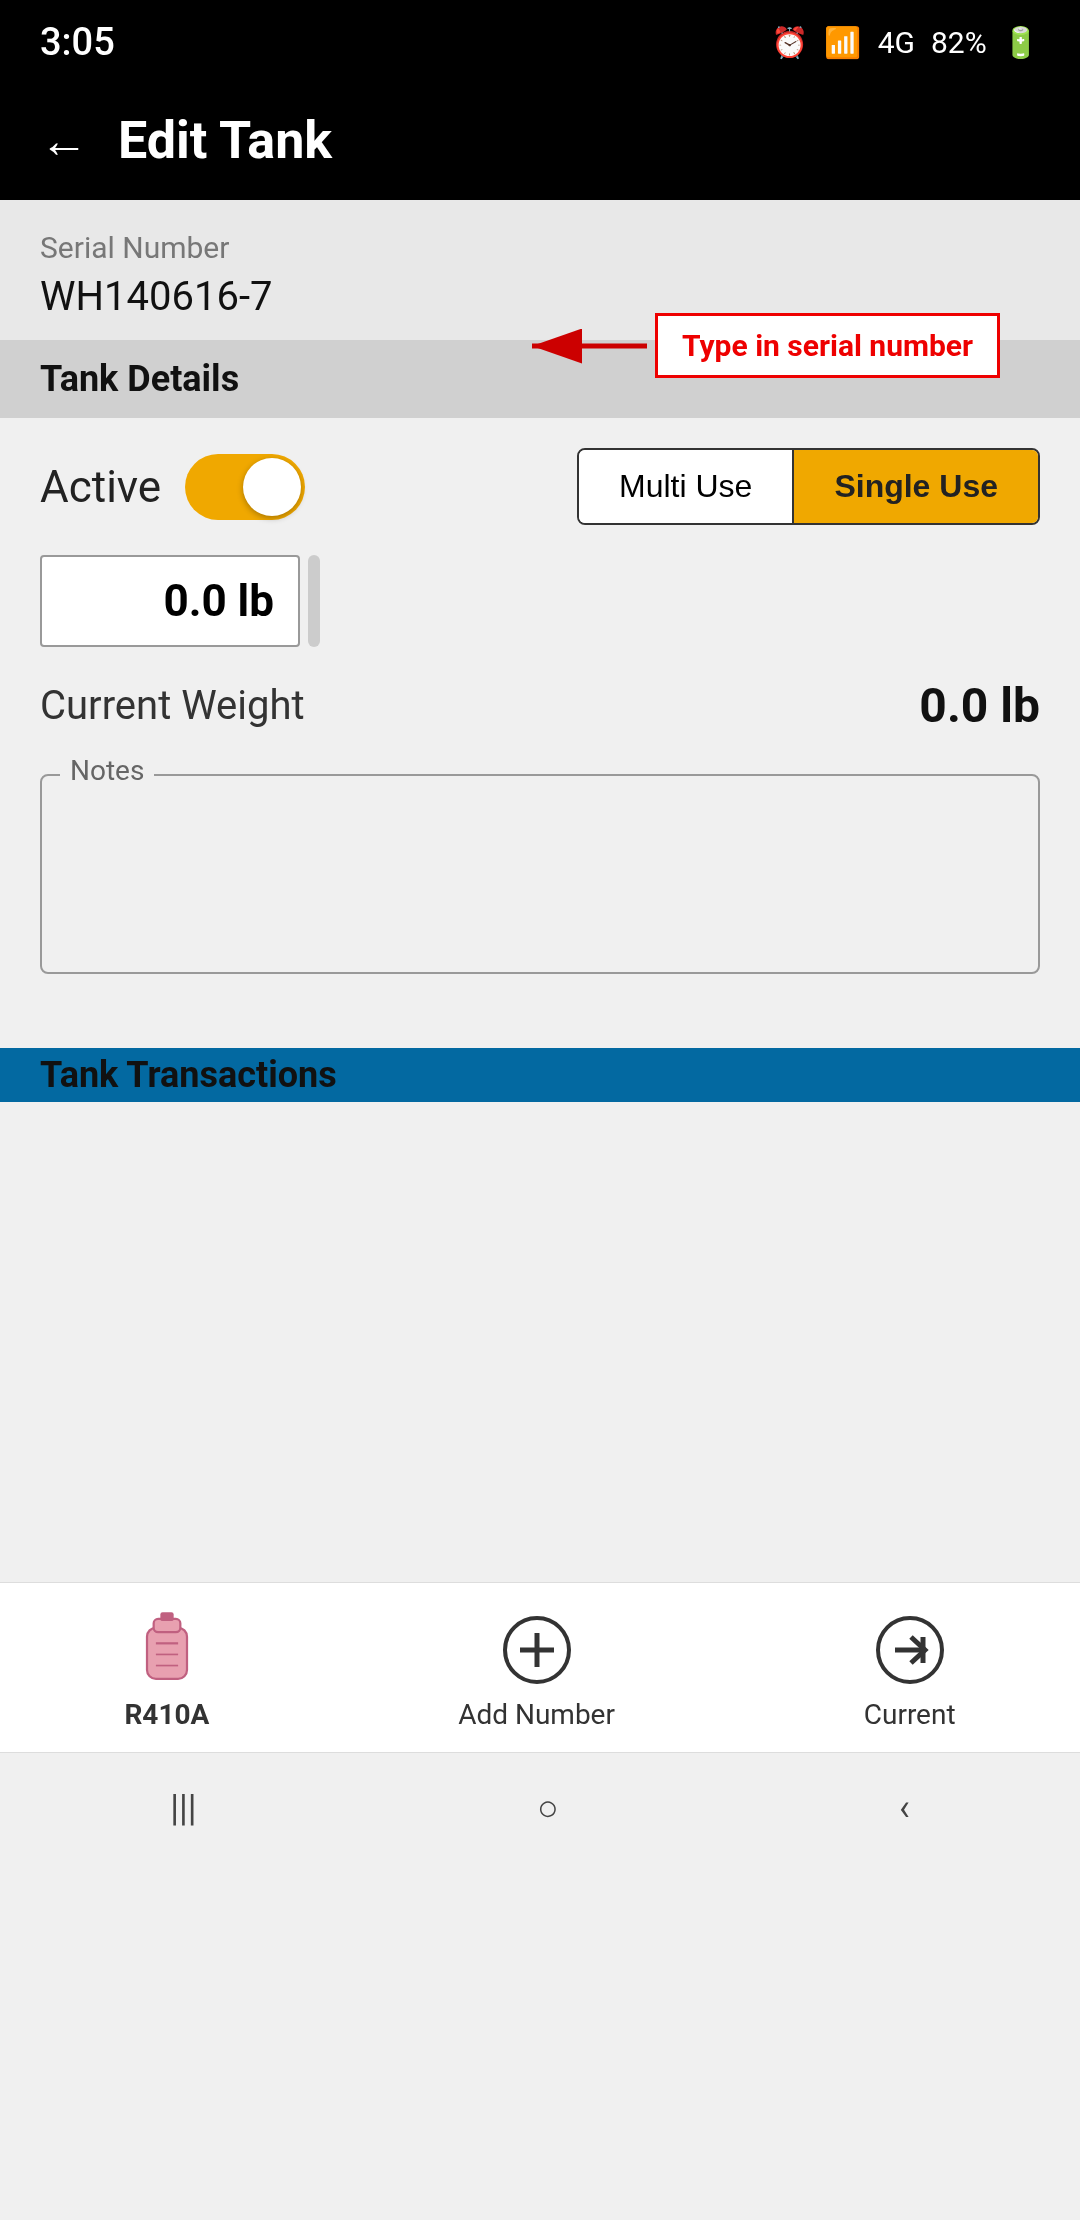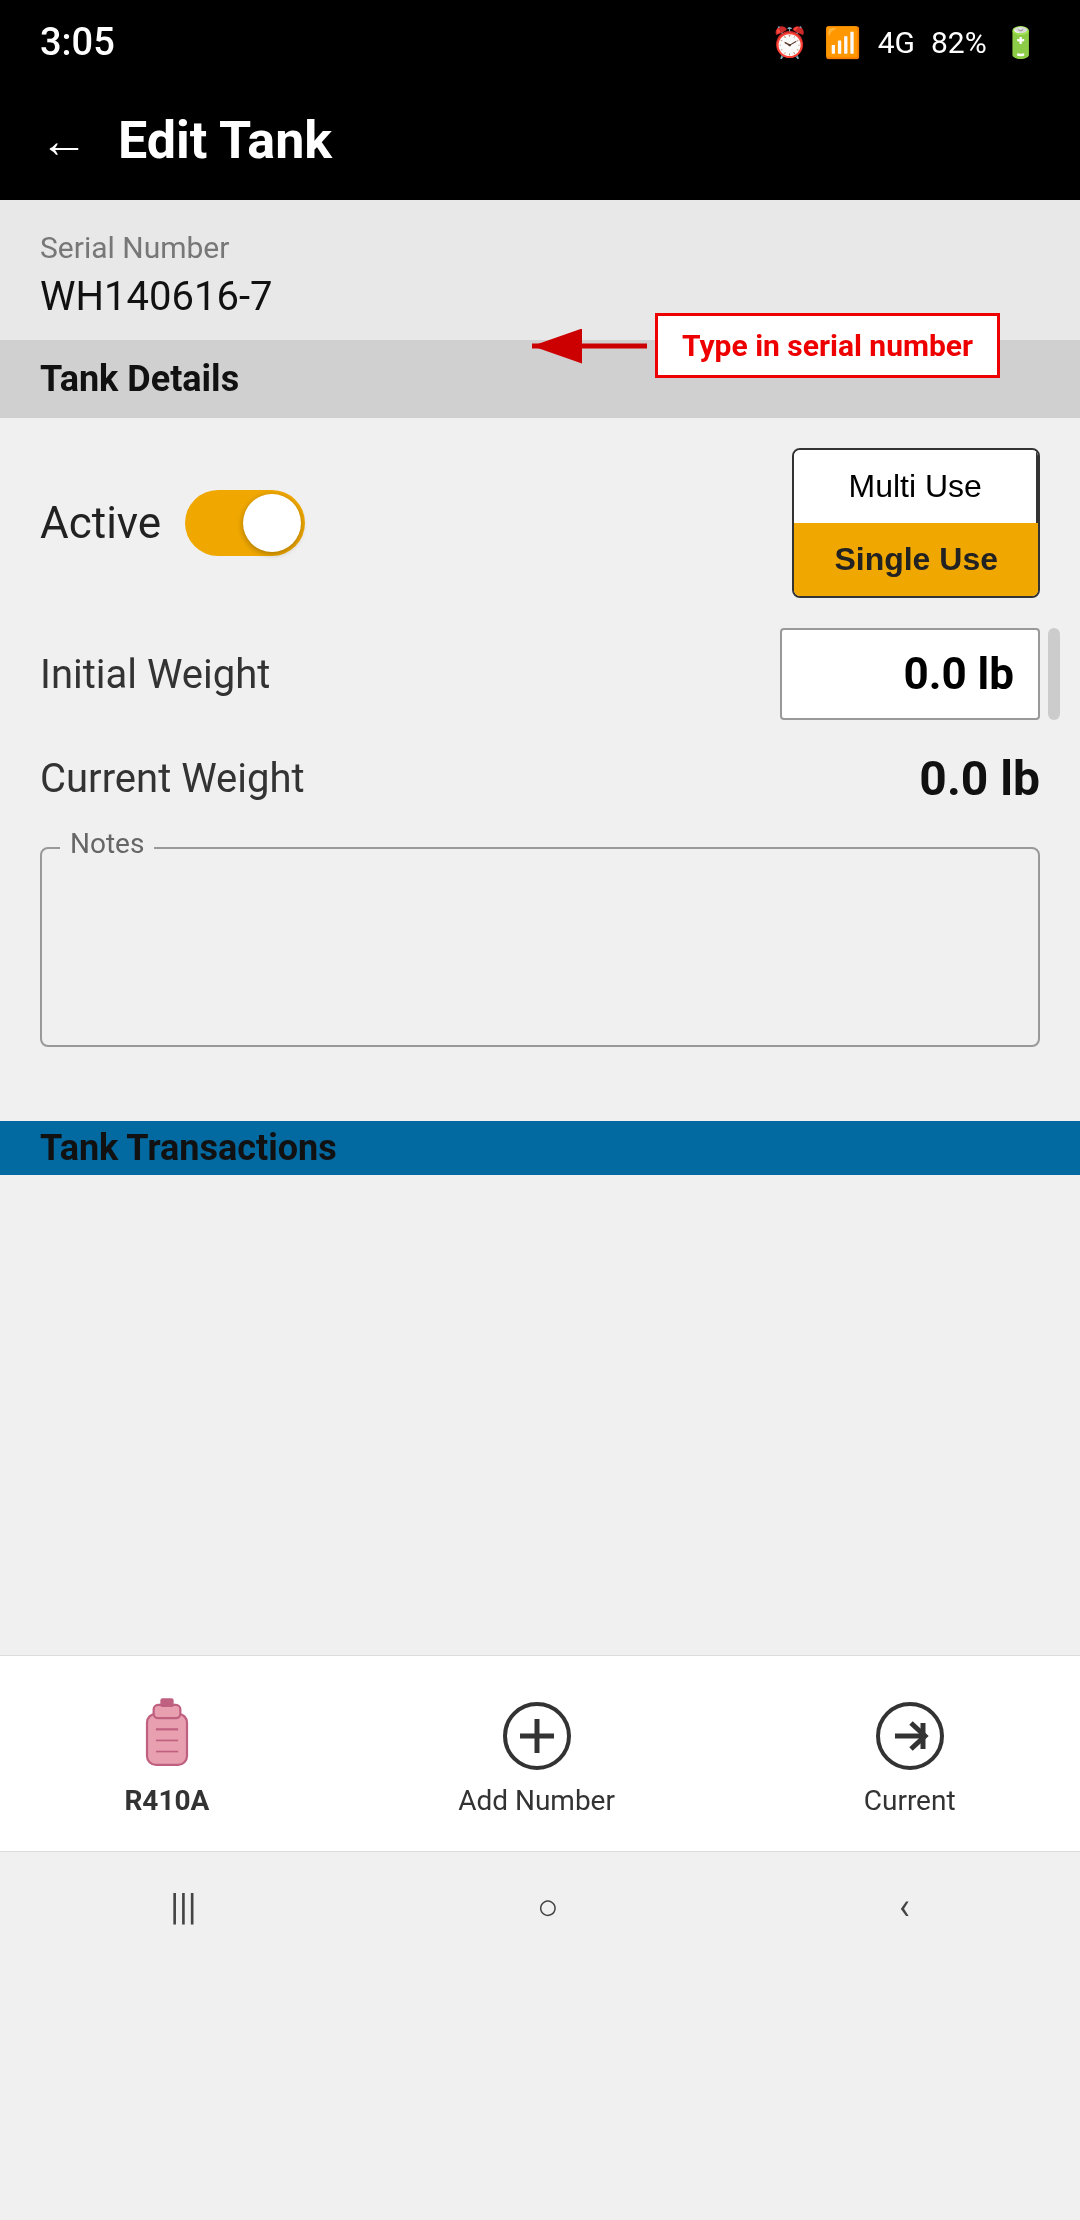--- a/index.html
+++ b/index.html
@@ -140,21 +140,20 @@
       right: 4px;
       box-shadow: 0 2px 6px rgba(0,0,0,0.3);
     }
 
     
     .use-type-buttons {
       display: flex;
       border: 2px solid #333;
       border-radius: 8px;
       overflow: hidden;
-      flex-direction: column;
     }
     .use-btn {
       padding: 18px 40px;
       font-size: 32px;
       cursor: pointer;
       background: #fff;
       border: none;
       outline: none;
     }
     .use-btn.active {
@@ -262,21 +261,21 @@
     }
 
     
     .bottom-nav {
       background: #fff;
       border-top: 1px solid #ddd;
       display: flex;
       justify-content: space-around;
       align-items: center;
       padding: 20px 0 14px 0;
-      height: 196px;
+      height: 170px;
     }
     .nav-item {
       display: flex;
       flex-direction: column;
       align-items: center;
       gap: 8px;
       cursor: pointer;
     }
     .nav-icon {
       width: 80px;
@@ -363,21 +362,20 @@
         <div class="toggle-knob"></div>
       </div>
     </div>
     <div class="use-type-buttons">
       <button class="use-btn">Multi Use</button>
       <button class="use-btn active">Single Use</button>
     </div>
   </div>
 
   <div class="weight-row">
-    <span class="weight-label">Initial Weight</span>
     <div class="weight-input-wrapper">
       <div class="weight-input-box">0.0 lb</div>
       <div class="scrollbar-stub"></div>
     </div>
   </div>
 
   <div class="current-weight-row">
     <span class="current-weight-label">Current Weight</span>
     <span class="current-weight-value">0.0 lb</span>
   </div>

